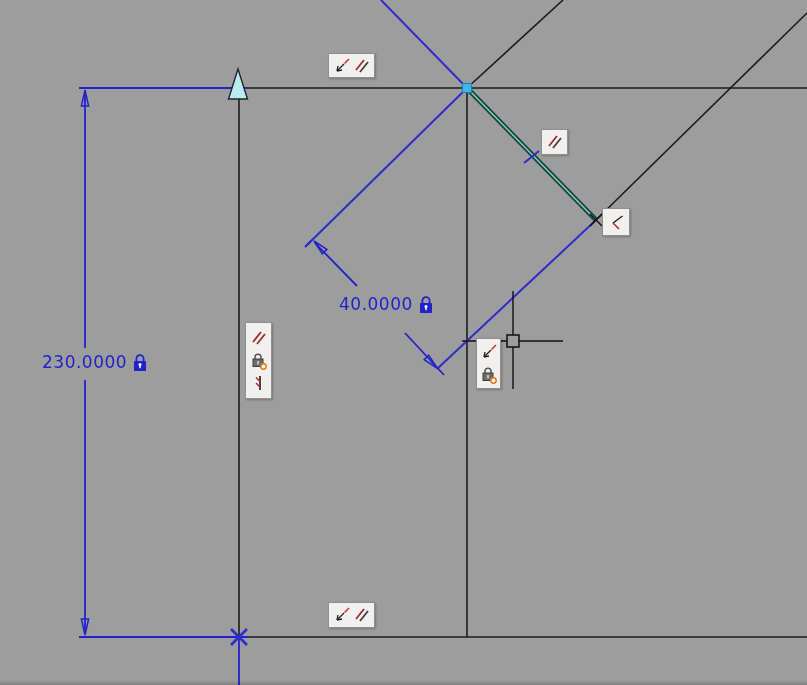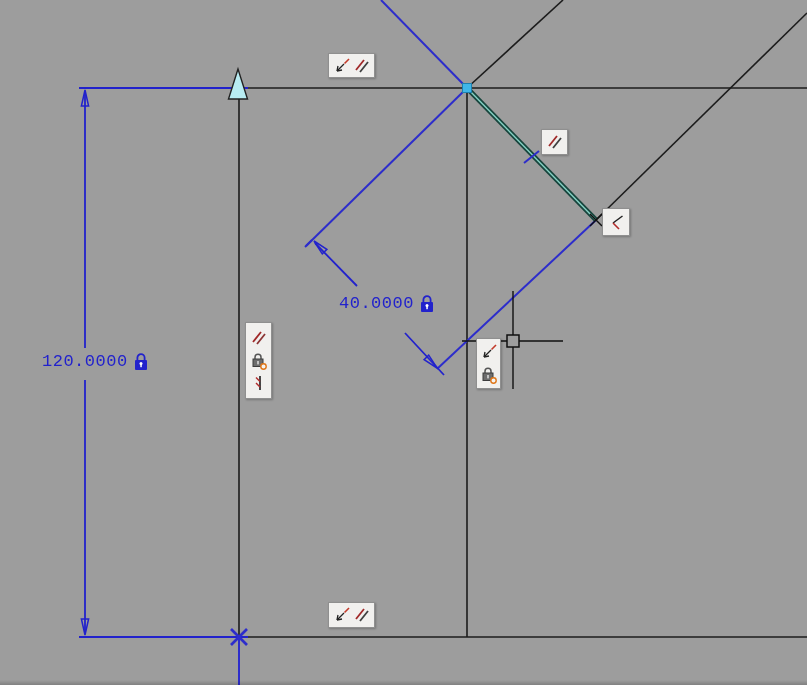--- a/index.html
+++ b/index.html
@@ -28,21 +28,21 @@
   .badge{
     position:absolute;display:flex;align-items:center;justify-content:center;
     gap:2px;background:var(--badge-bg);border:1px solid #8f8f8f;
     box-shadow:1px 1px 2px rgba(0,0,0,0.25);box-sizing:border-box;
   }
   .badge.col{flex-direction:column;gap:4px;}
   .badge svg{display:block;}
   .dim-label{
     position:absolute;display:flex;align-items:center;gap:5px;
     color:var(--dim-blue);font-size:17px;letter-spacing:0.5px;
-    white-space:nowrap;cursor:default;font-family:Liberation Mono, monospace;
+    white-space:nowrap;cursor:default;
   }
   .dim-label .lock{flex:0 0 auto;}
 </style>
 </head>
 <body>
 
 <div class="canvas">
 
   <svg class="geo" width="807" height="685" viewBox="0 0 807 685">
 
@@ -88,21 +88,21 @@
     <g>
       <line x1="513" y1="291" x2="513" y2="335" stroke="#111" stroke-width="1.4"></line>
       <line x1="513" y1="347" x2="513" y2="389" stroke="#111" stroke-width="1.4"></line>
       <line x1="462" y1="341" x2="507" y2="341" stroke="#111" stroke-width="1.4"></line>
       <line x1="519" y1="341" x2="563" y2="341" stroke="#111" stroke-width="1.4"></line>
       <rect x="507" y="335" width="12" height="12" fill="none" stroke="#111" stroke-width="1.5"></rect>
     </g>
   </svg>
 
   <div class="dim-label" style="left:42px;top:352px;">
-    <span>120.0000</span>
+    <span>230.0000</span>
     <svg class="lock" width="16" height="19" viewBox="0 0 16 19">
       <path d="M4.4 8 V5.8 a3.6 3.6 0 0 1 7.2 0 V8" stroke="var(--dim-blue)" stroke-width="1.8" fill="none"></path>
       <rect x="2" y="8" width="12" height="10" rx="1" fill="var(--dim-blue)"></rect>
       <circle cx="8" cy="11.6" r="1.5" fill="#fff"></circle>
       <rect x="7.3" y="11.8" width="1.5" height="3.4" fill="#fff"></rect>
     </svg>
   </div>
 
   <div class="dim-label" style="left:339px;top:294px;">
     <span>40.0000</span>

